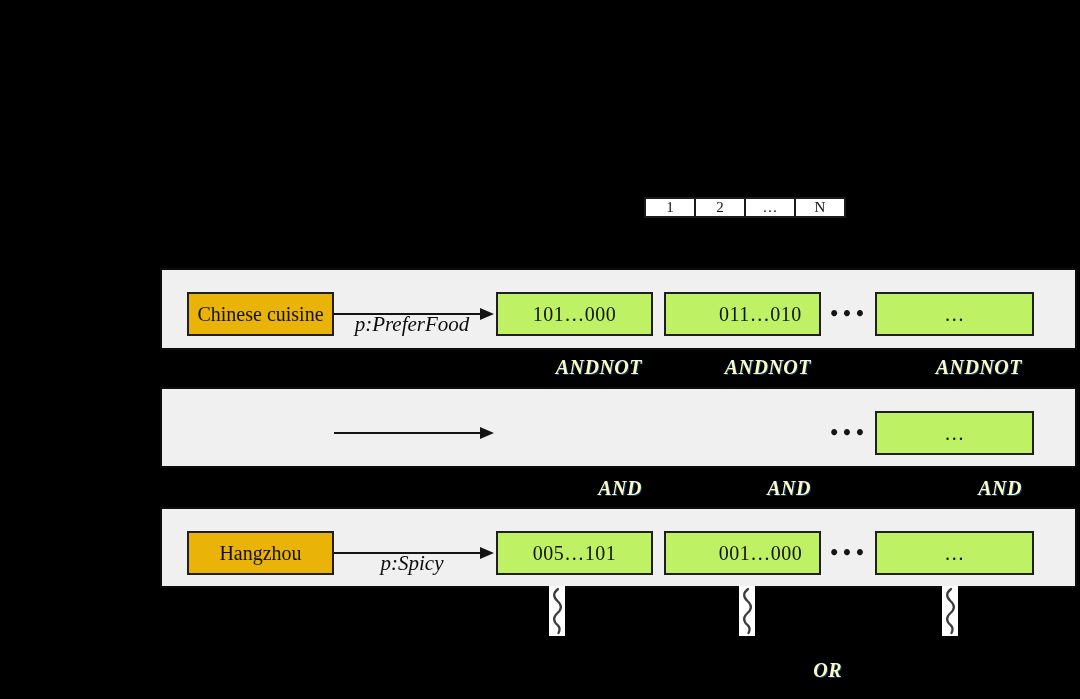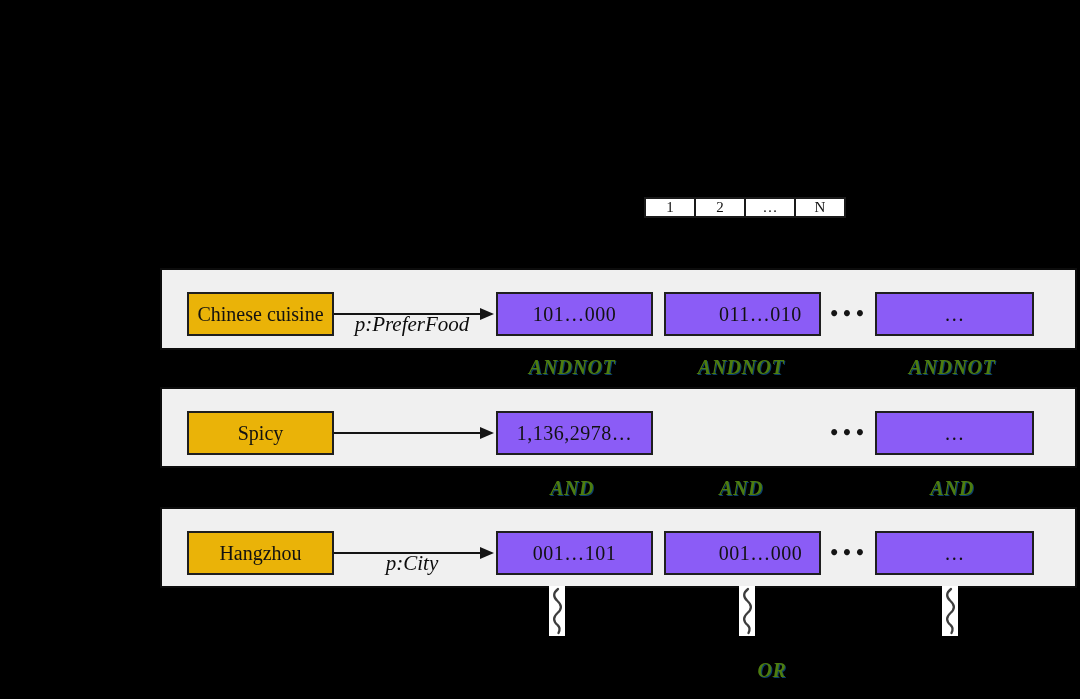--- a/index.html
+++ b/index.html
@@ -19,21 +19,21 @@
   .band{
     position:absolute;left:160px;width:917px;height:82px;background:#f0f0f0;
     border:2px solid #0c0c0c;box-sizing:border-box;
   }
   .subject-box{
     position:absolute;left:25px;top:22px;width:147px;height:44px;background:#eab308;
     border:2px solid #1f1f1f;box-sizing:border-box;
     display:flex;align-items:center;justify-content:center;font-size:20px;
   }
   .chunk-box{
-    position:absolute;top:22px;height:44px;background:#8b5cf6;
+    position:absolute;top:22px;height:44px;background:#bef264;
     border:2px solid #1f1f1f;box-sizing:border-box;
     display:flex;align-items:center;justify-content:center;font-size:20px;letter-spacing:.5px;
   }
   .cb1{left:334px;width:157px;}
   .cb2{left:502px;width:157px;padding-left:36px;}
   .cb3{left:713px;width:159px;}
   .pred-label{
     position:absolute;left:168px;top:7px;width:164px;text-align:center;
     font-style:italic;font-size:21px;color:#0c0c0c;white-space:nowrap;margin-top:35px;
   }
@@ -43,22 +43,22 @@
     border-left:14px solid #141414;border-top:6px solid transparent;border-bottom:6px solid transparent;
   }
   .dots{
     position:absolute;left:666px;top:22px;width:40px;height:44px;
     display:flex;align-items:center;justify-content:center;
     font-size:17px;font-weight:bold;letter-spacing:2px;color:#151515;
     font-family:"DejaVu Sans", sans-serif;
   }
   
   .op{
-    position:absolute;width:140px;text-align:center;
-    font-weight:bold;font-style:italic;font-size:20px;color:#4d7c0f;
+    position:absolute;width:140px;text-align:right;
+    font-weight:bold;font-style:italic;font-size:20px;color:#fef9c3;
     text-shadow:1px 1px 0 #0b3e6e;letter-spacing:.5px;white-space:nowrap;
   }
   
   .squiggle{position:absolute;top:586px;width:16px;height:50px;background:#fff;}
   .squiggle svg{display:block;}
 </style>
 </head>
 <body>
 
 <div class="canvas">
@@ -87,47 +87,41 @@
     <div class="chunk-box cb3">
       <span>…</span>
     </div>
   </div>
 
   <div class="op" style="left:502px;top:356px;">ANDNOT</div>
   <div class="op" style="left:671px;top:356px;">ANDNOT</div>
   <div class="op" style="left:882px;top:356px;">ANDNOT</div>
 
   <div class="band" style="top:387px;height:81px;">
-    <div class="subject-box">
-      <span>Spicy</span>
-    </div>
     <div class="arrow-line"></div>
     <div class="arrow-head"></div>
-    <div class="chunk-box cb1">
-      <span>1,136,2978…</span>
-    </div>
     <div class="dots">•••</div>
     <div class="chunk-box cb3">
       <span>…</span>
     </div>
   </div>
 
   <div class="op" style="left:502px;top:477px;">AND</div>
   <div class="op" style="left:671px;top:477px;">AND</div>
   <div class="op" style="left:882px;top:477px;">AND</div>
 
   <div class="band" style="top:507px;height:81px;">
     <div class="subject-box">
       <span>Hangzhou</span>
     </div>
-    <div class="pred-label">p:City</div>
+    <div class="pred-label">p:Spicy</div>
     <div class="arrow-line"></div>
     <div class="arrow-head"></div>
     <div class="chunk-box cb1">
-      <span>001…101</span>
+      <span>005…101</span>
     </div>
     <div class="chunk-box cb2">
       <span>001…000</span>
     </div>
     <div class="dots">•••</div>
     <div class="chunk-box cb3">
       <span>…</span>
     </div>
   </div>
 

